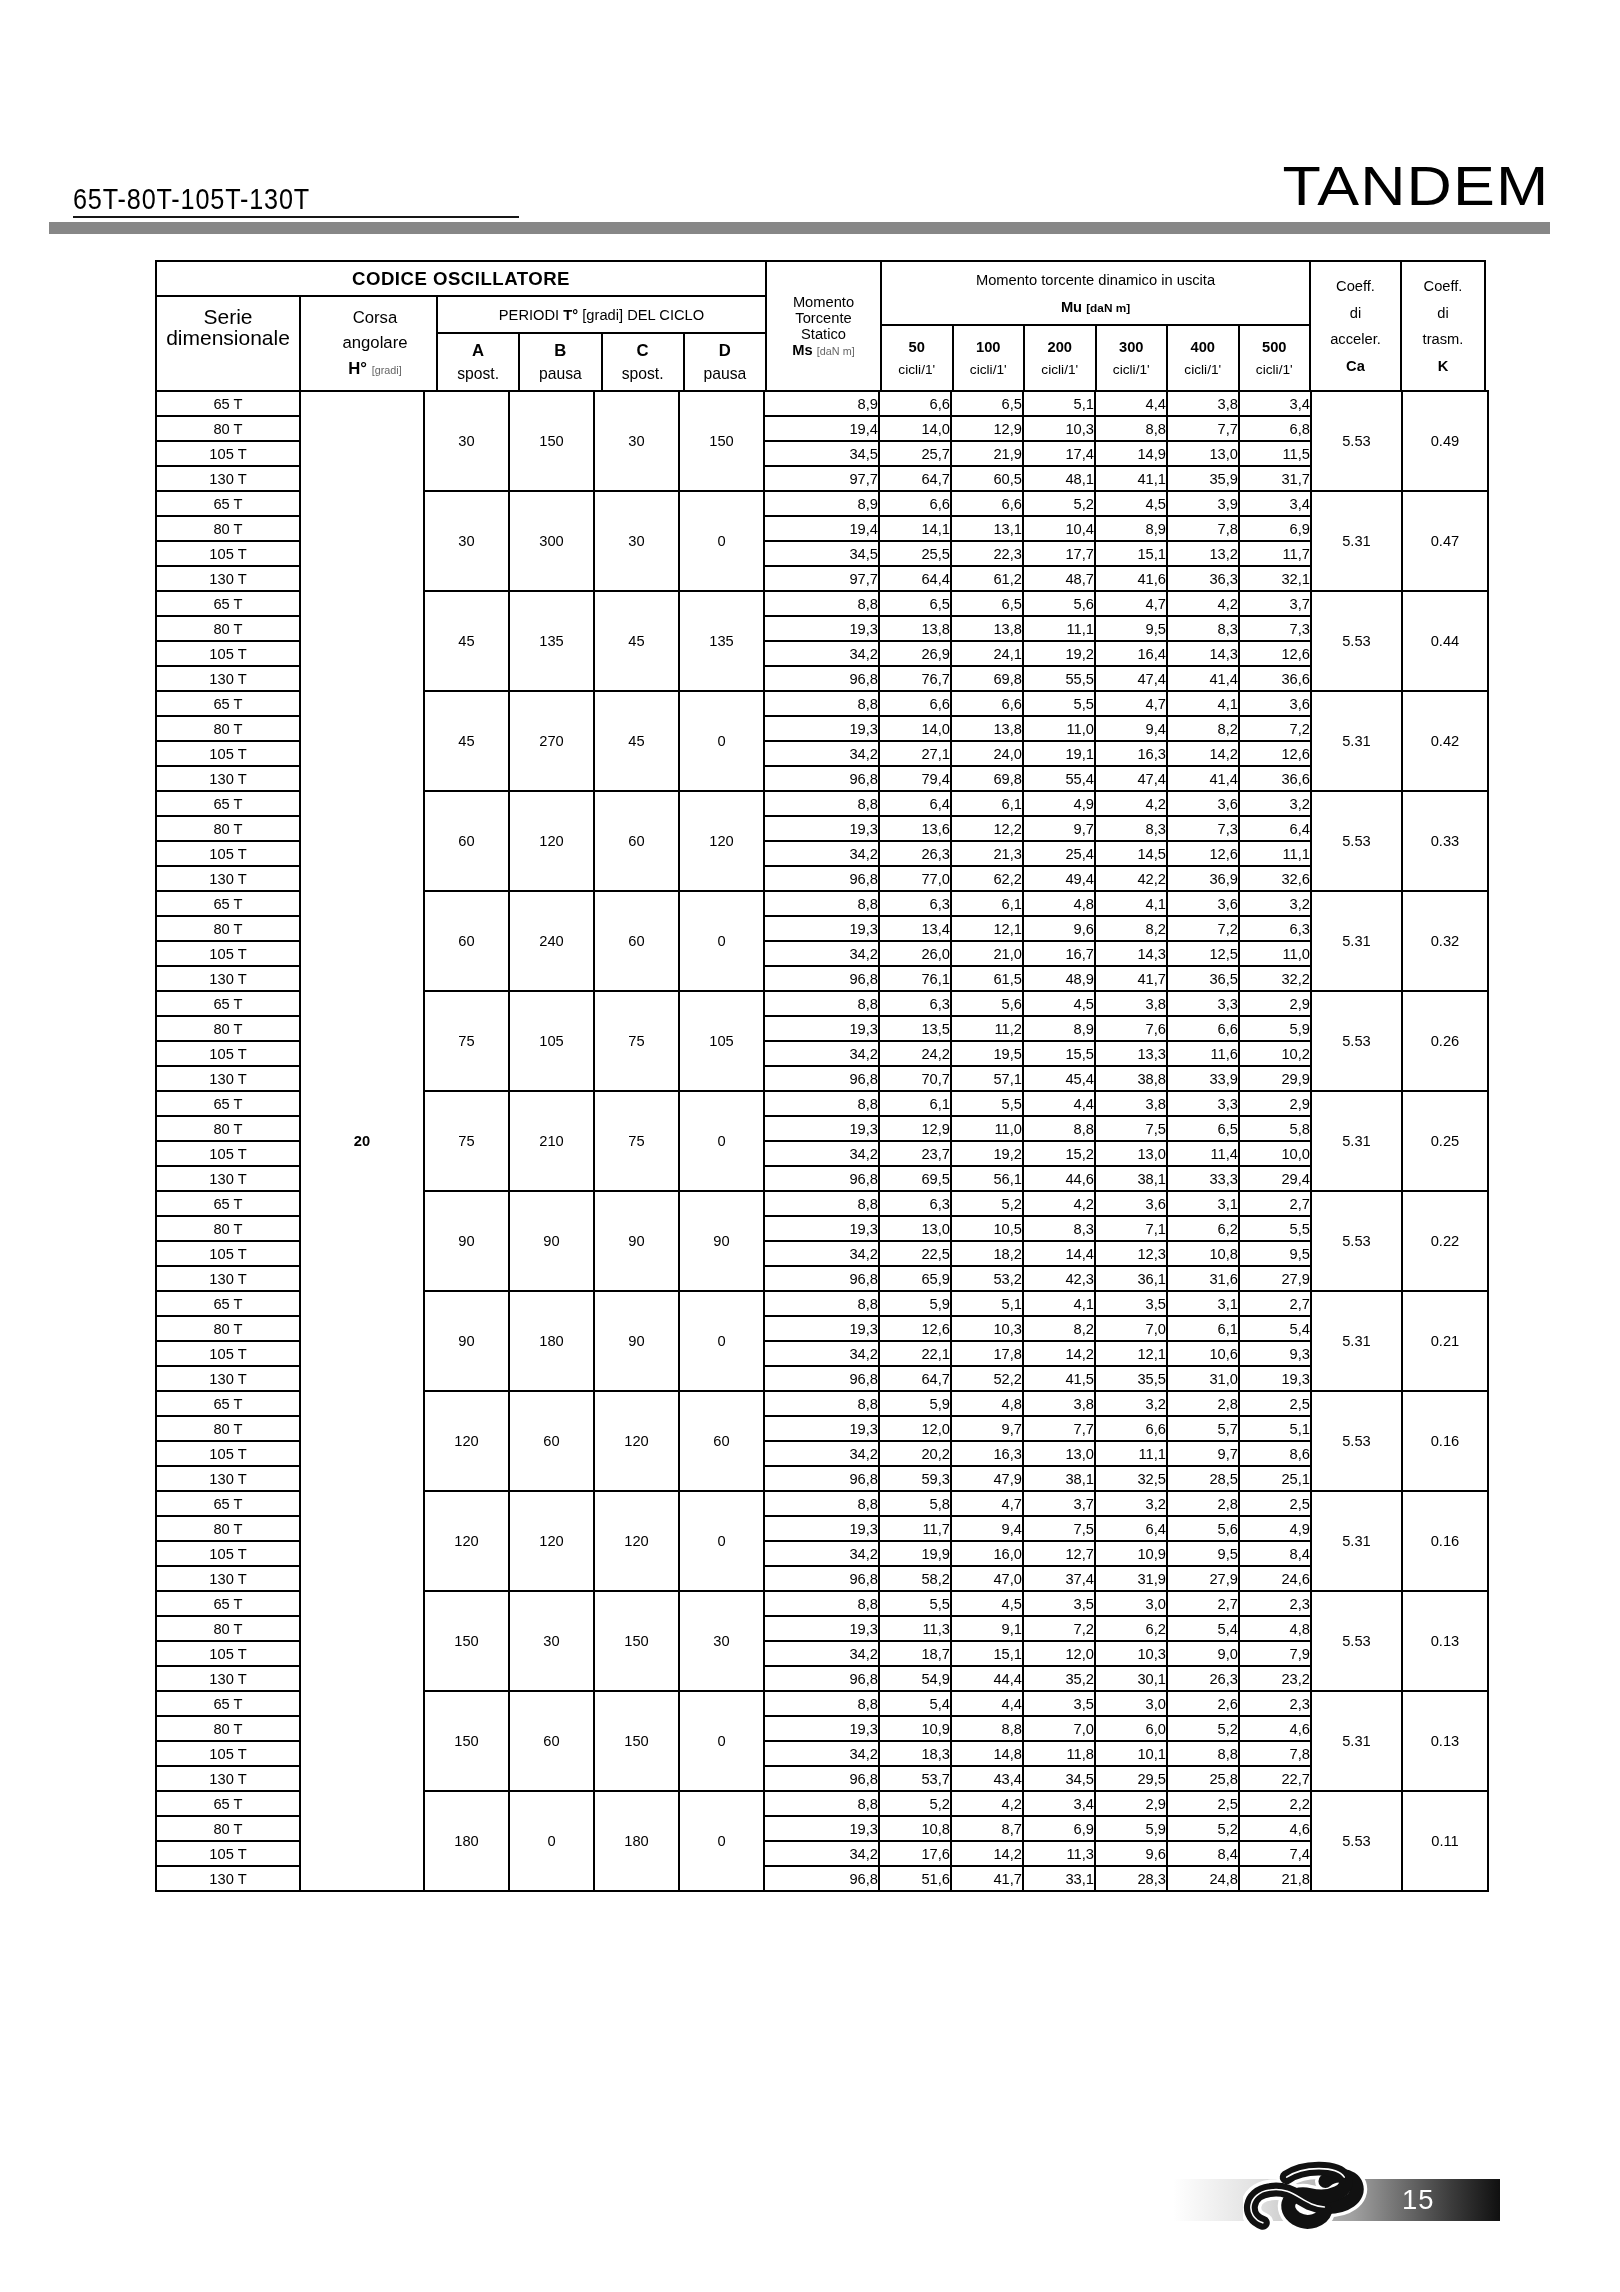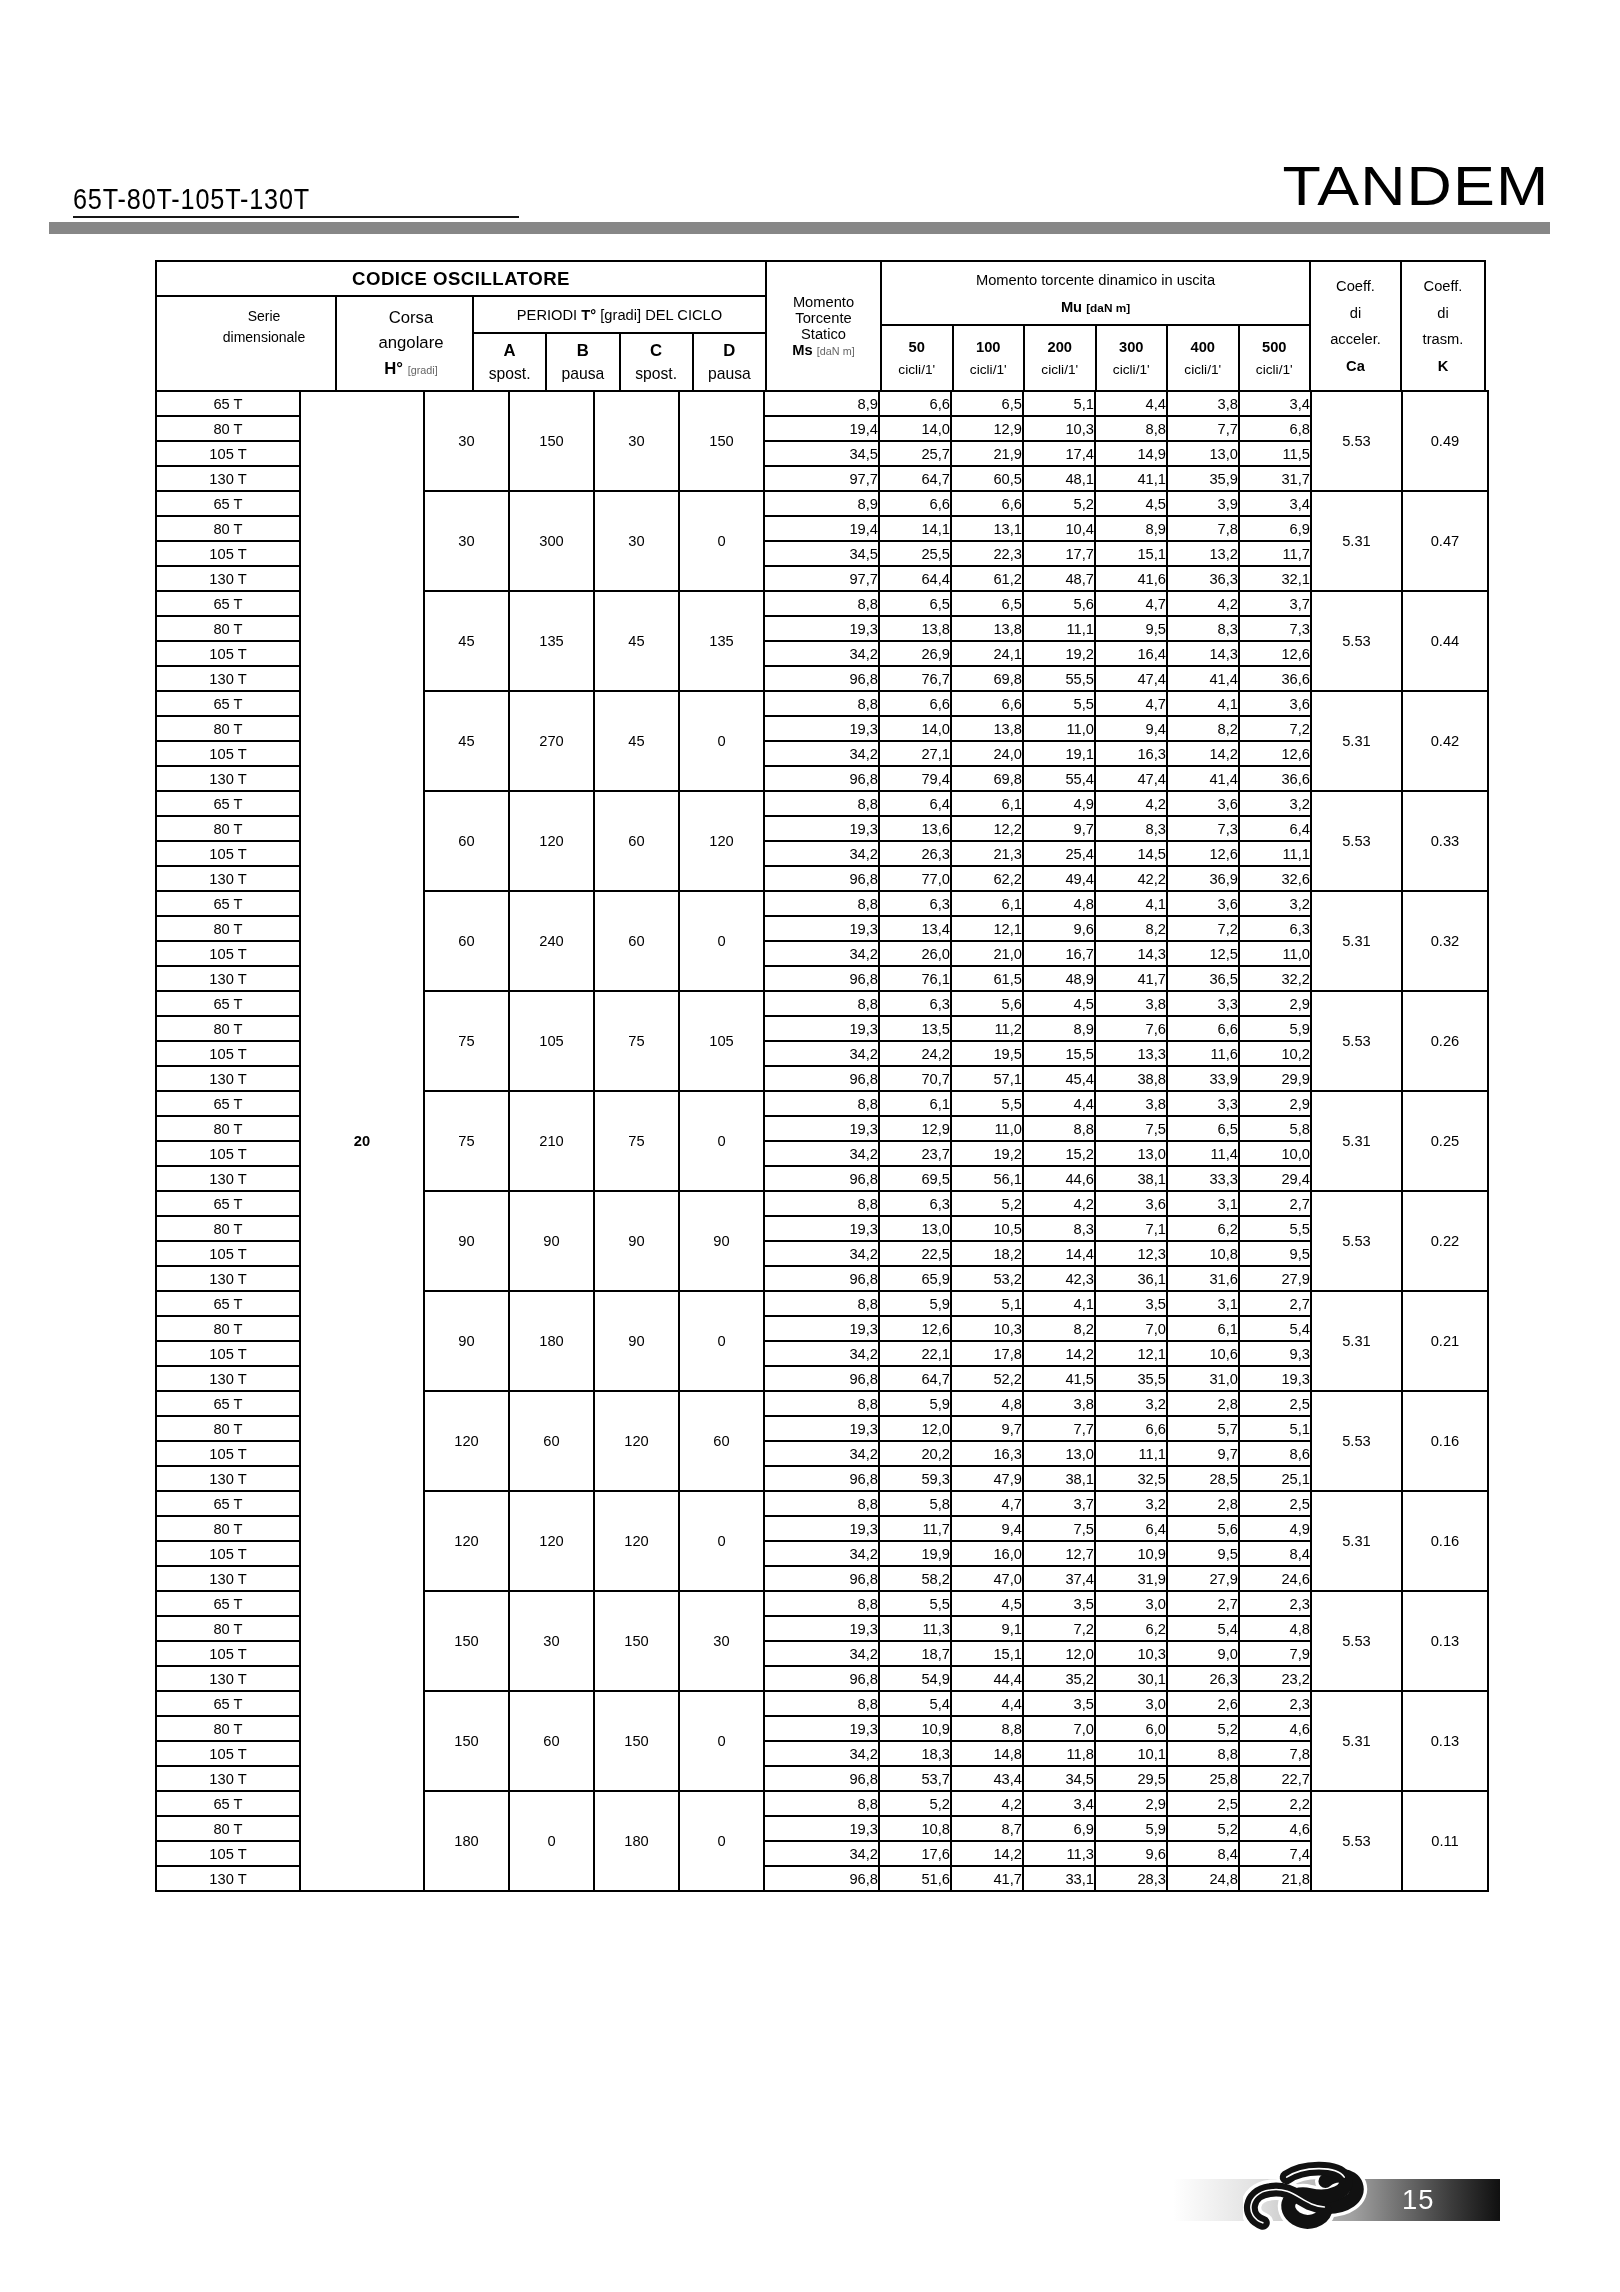--- a/index.html
+++ b/index.html
@@ -26,21 +26,21 @@
 
   
   #tbl { position: absolute; left: 155px; top: 260px; width: 1595px; }
 
   
   .hdr { display: flex; width: 1331px; height: 130px; border: 2.9px solid #000; border-bottom: none; background: #fff; }
   .h-left { width: 610px; display: flex; flex-direction: column; border-right: 2px solid #000; }
   .h-codice { height: 35px; border-bottom: 2.9px solid #000; display: flex; align-items: center; justify-content: center;
               font-weight: bold; font-size: 18.6px; letter-spacing: 0.5px; }
   .h-left-bot { flex: 1; display: flex; }
-  .h-serie { width: 144px; border-right: 2px solid #000; text-align: center; font-size: 14px; line-height: 21.6px; padding-top: 8.8px; margin-left: 36px; }
+  .h-serie { width: 144px; border-right: 2px solid #000; text-align: center; font-size: 21px; line-height: 21.6px; padding-top: 8.8px; }
   .h-corsa { width: 124px; border-right: 2px solid #000; text-align: center; font-size: 16.7px;
              display: flex; flex-direction: column; justify-content: space-evenly; padding: 4.9px 0; margin-left: 13px; }
   .h-periodi-wrap { flex: 1; display: flex; flex-direction: column; }
   .h-periodi { height: 37px; border-bottom: 2.9px solid #000; display: flex; align-items: center; justify-content: center; font-size: 14.7px; }
   .h-abcd { flex: 1; display: flex; }
   .h-abcd-col { flex: 1; border-right: 2px solid #000; display: flex; flex-direction: column; align-items: center;
                 justify-content: space-evenly; padding: 3.9px 0; font-size: 15.7px; }
   .h-abcd-col:last-child { border-right: none; }
   .h-abcd-col .letter { font-weight: bold; font-size: 16.7px; }
   .h-ms { width: 115px; border-right: 2px solid #000; text-align: center; font-size: 14.7px;

